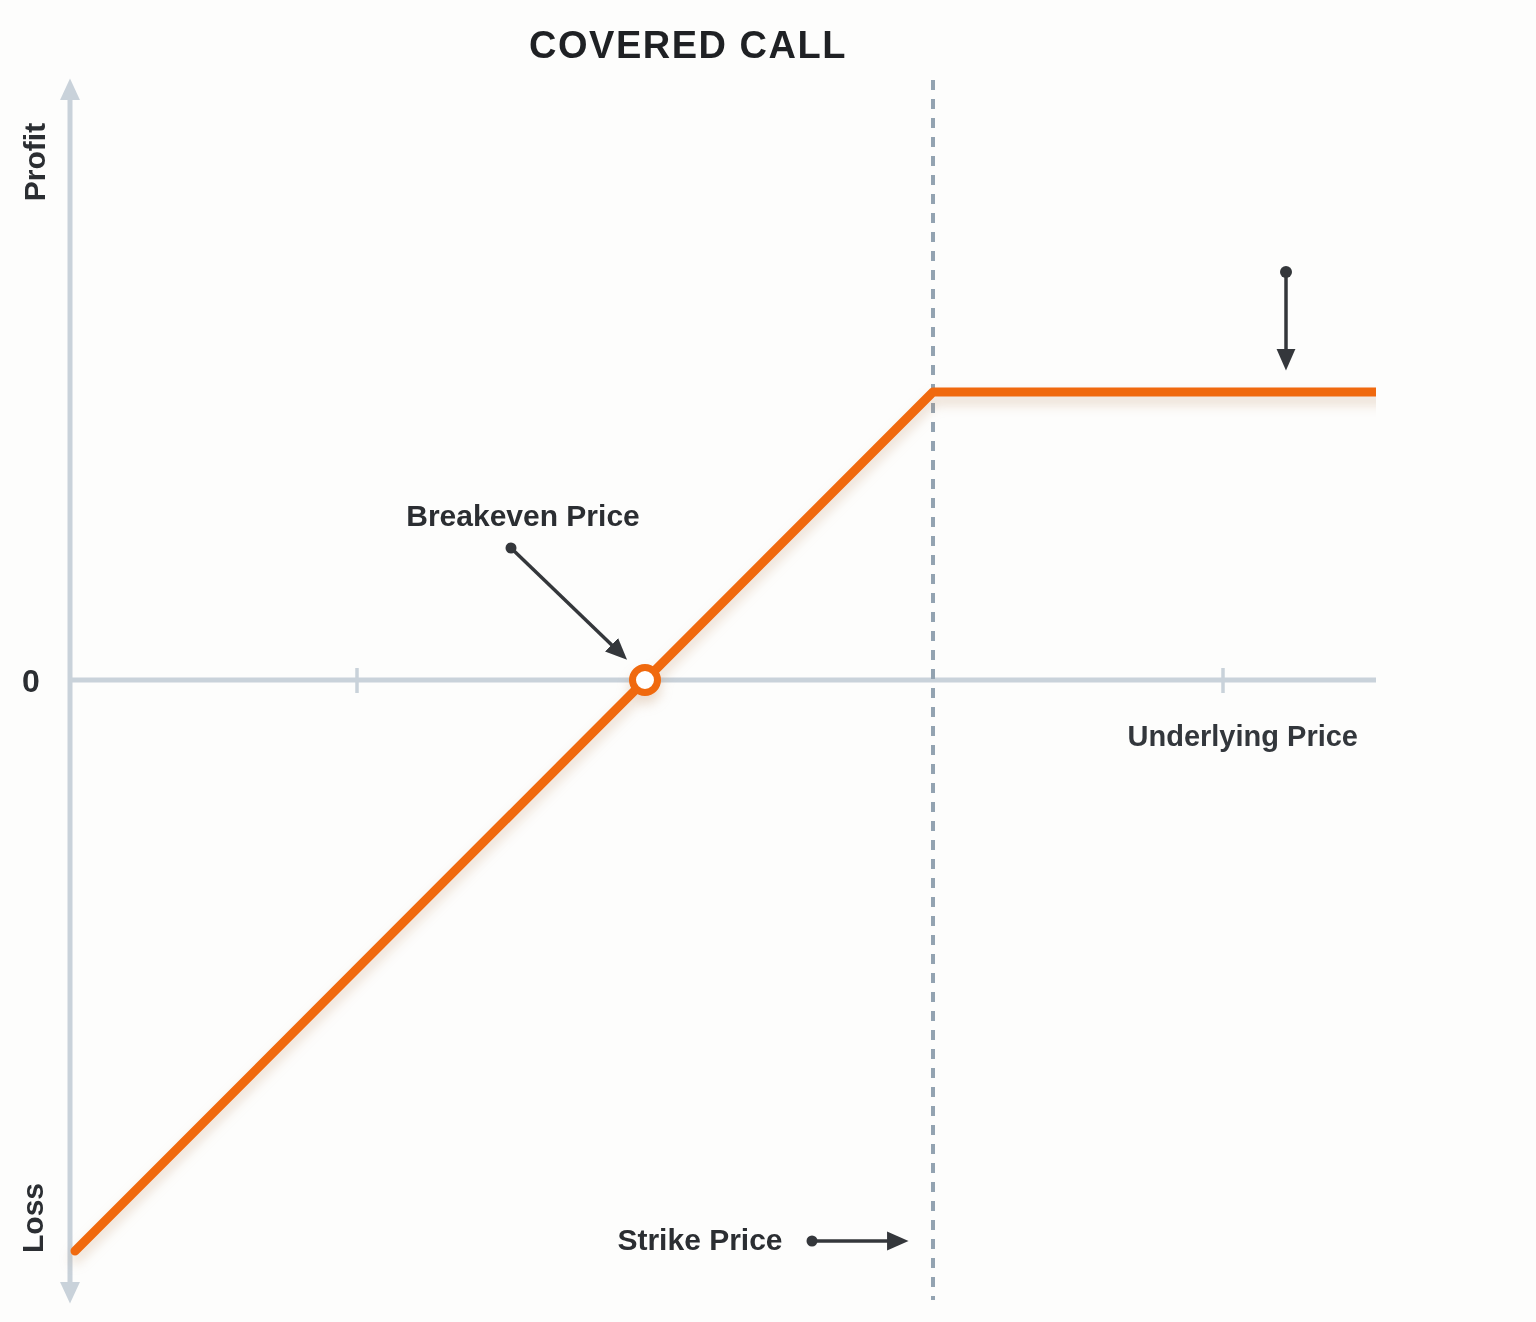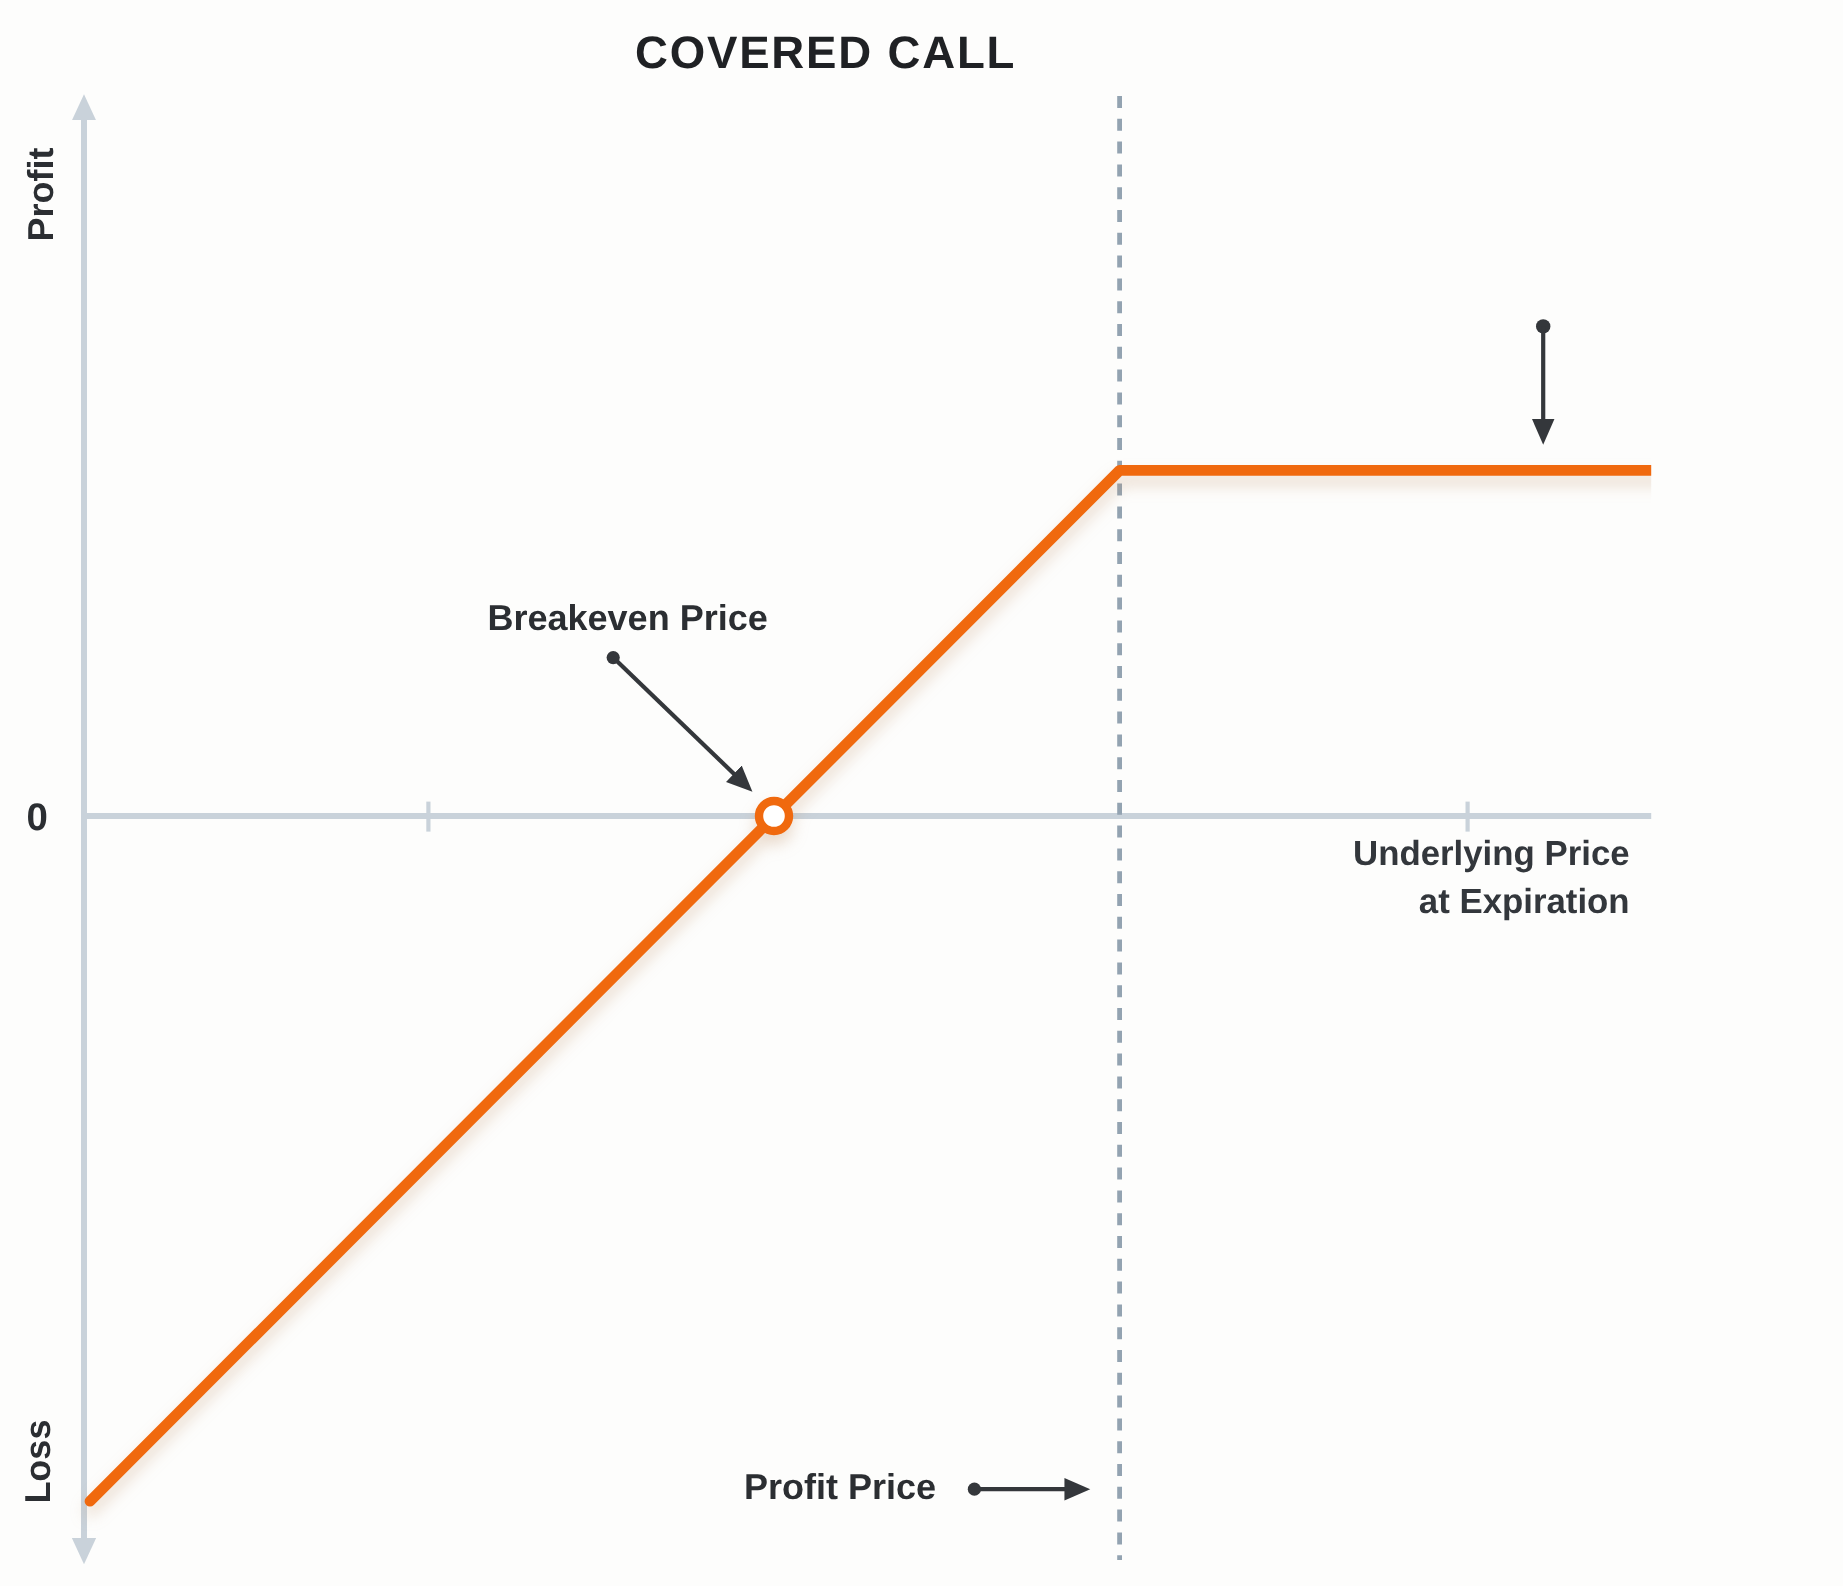--- a/index.html
+++ b/index.html
@@ -24,21 +24,21 @@
   .title{
     left:50%;top:24px;transform:translateX(-50%);
     font-size:38px;letter-spacing:1.5px;color:#1F2124;
   }
   .center{transform:translate(-50%,-50%);}
   .vlabel{transform:translate(-50%,-50%) rotate(-90deg);}
   .annot{font-size:30px;}
   .zero{font-size:32px;}
   .vtext{font-size:30px;}
   .xlabel{
-    position:absolute;right:18px;top:692px;
+    position:absolute;right:18px;top:716px;
     text-align:right;font-weight:700;font-size:29px;line-height:40px;
     color:#33373C;
   }
   .payoff-group{filter:drop-shadow(0px 8px 6px rgba(190,140,95,0.30));}
 </style>
 </head>
 <body>
 
 <div class="canvas">
 
@@ -75,20 +75,19 @@
   <div class="lbl title">COVERED CALL</div>
 
   <div class="lbl vlabel vtext" style="left:35px;top:162px;">Profit</div>
 
   <div class="lbl vlabel vtext" style="left:33px;top:1218px;">Loss</div>
 
   <div class="lbl center zero" style="left:31px;top:681px;">0</div>
 
   <div class="xlabel">
     <div>Underlying Price</div>
-    <div>at Expiration</div>
   </div>
 
   <div class="lbl center annot" style="left:511px;top:516px;margin-left:12px;">Breakeven Price</div>
 
 
-  <div class="lbl center annot" style="left:700px;top:1240px;">Profit Price</div>
+  <div class="lbl center annot" style="left:700px;top:1240px;">Strike Price</div>
 </div>
 
 </body></html>

